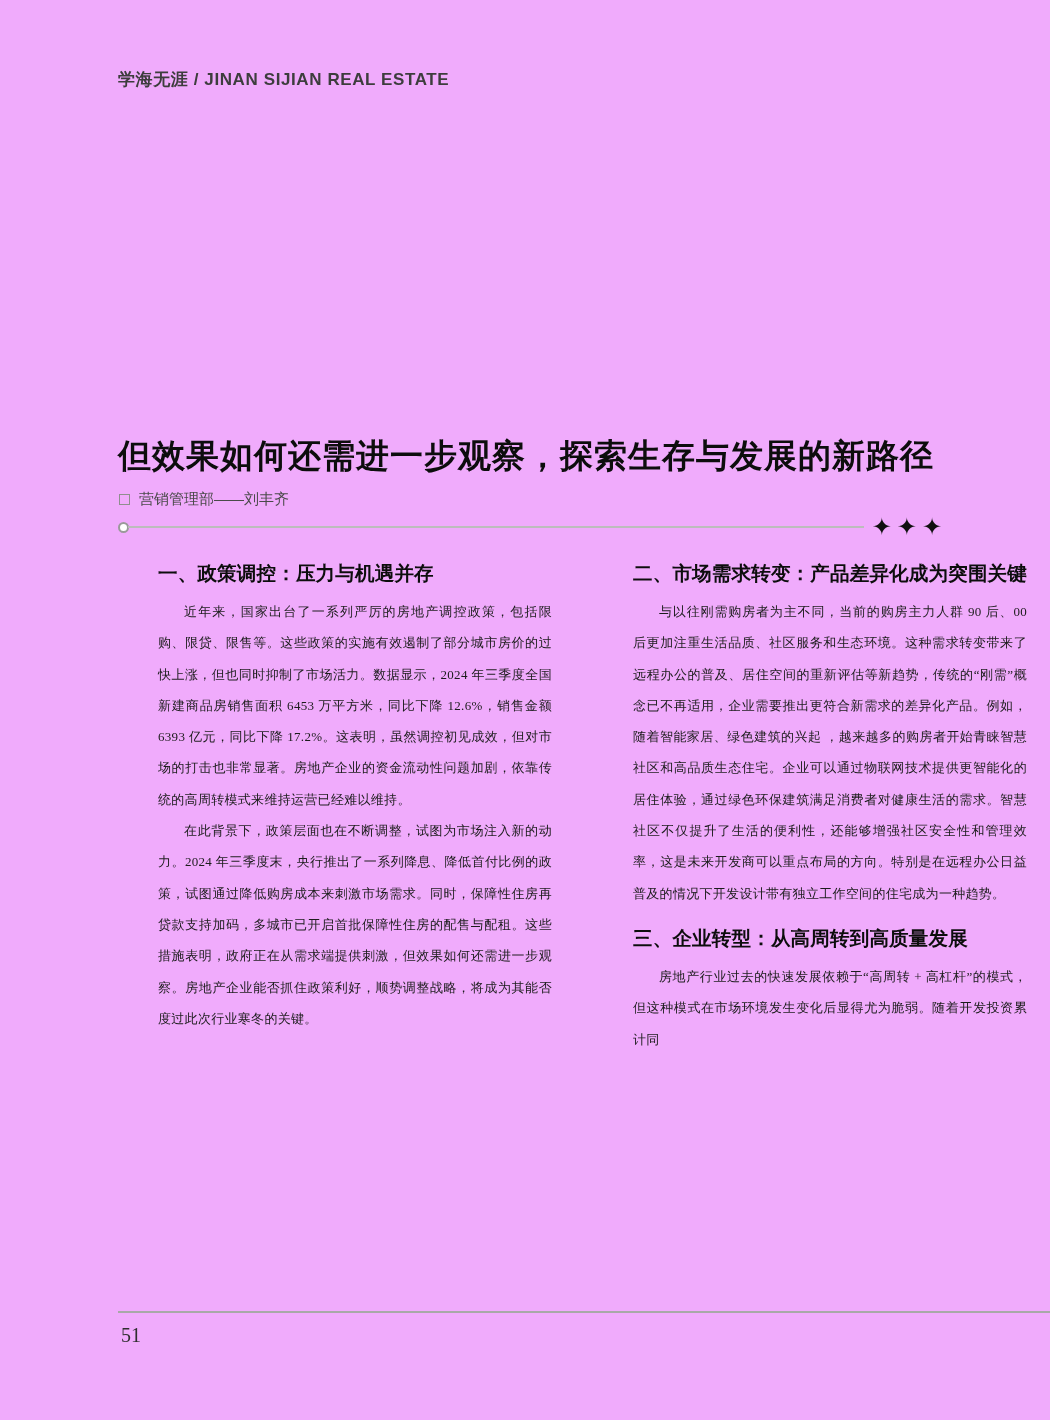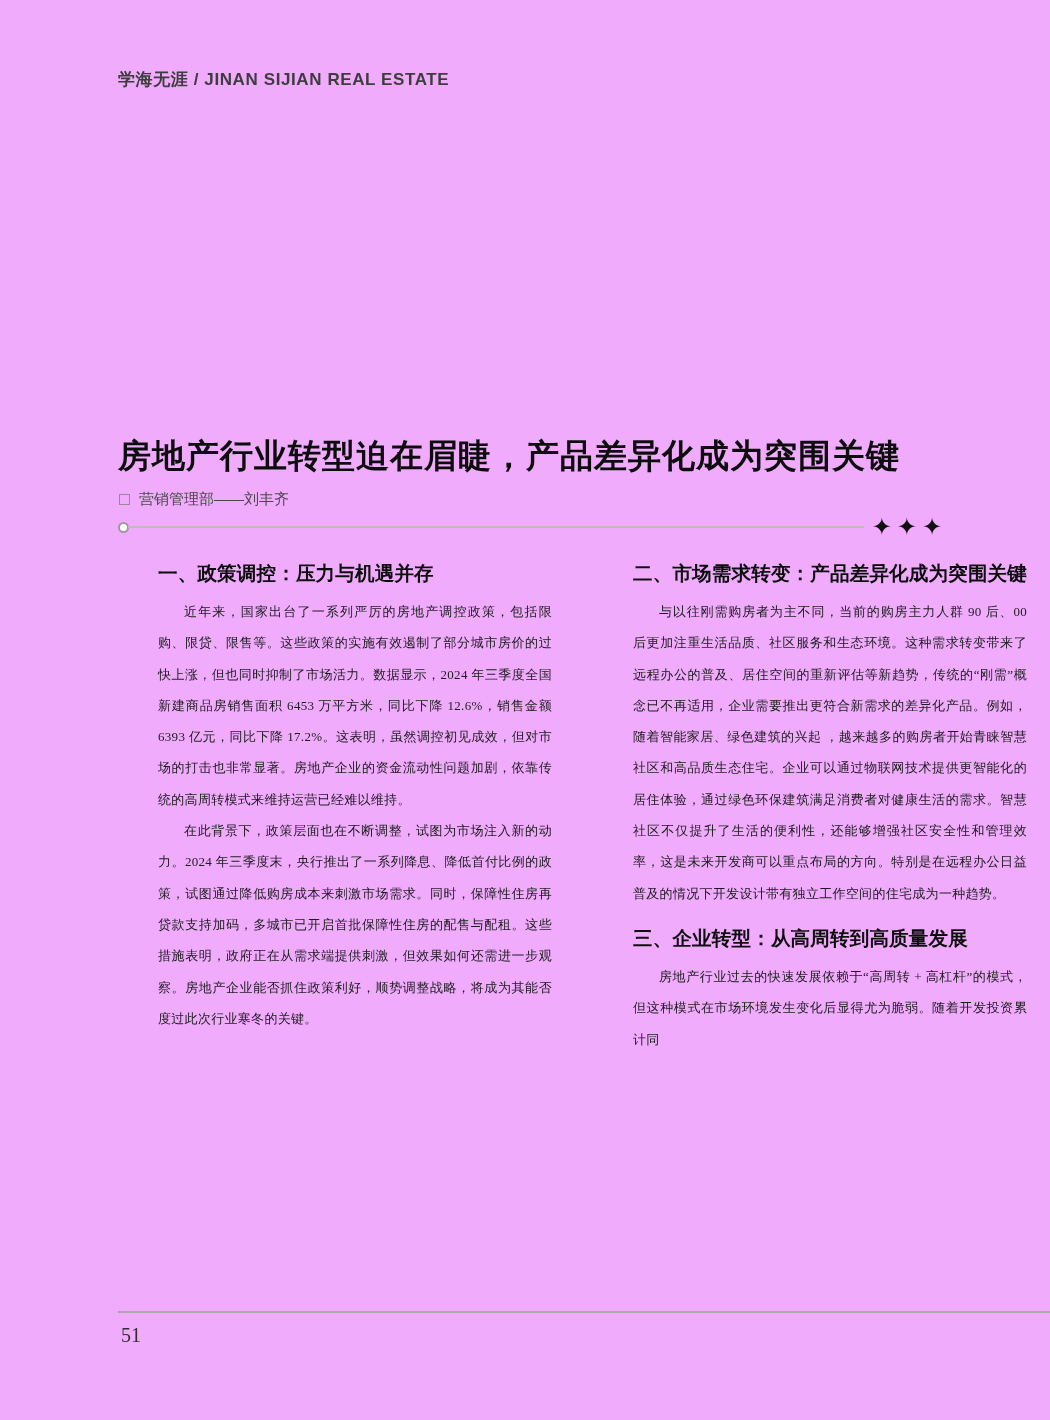--- a/index.html
+++ b/index.html
@@ -164,21 +164,21 @@
   }
 </style>
 </head>
 <body>
 
 <div class="page">
 
   <div class="brand">学海无涯 / JINAN SIJIAN REAL ESTATE</div>
 
 
-  <h1 class="title">房地产行业转型迫在眉睫，产品差异化成为突围关键</h1>
+  <h1 class="title">但效果如何还需进一步观察，探索生存与发展的新路径</h1>
 
   <div class="byline">
     <span class="byline-square"></span>
     <span>营销管理部——刘丰齐</span>
   </div>
 
   <div class="divider">
     <span class="divider-circle"></span>
     <span class="divider-line"></span>
     <span class="divider-stars">✦✦✦</span>

